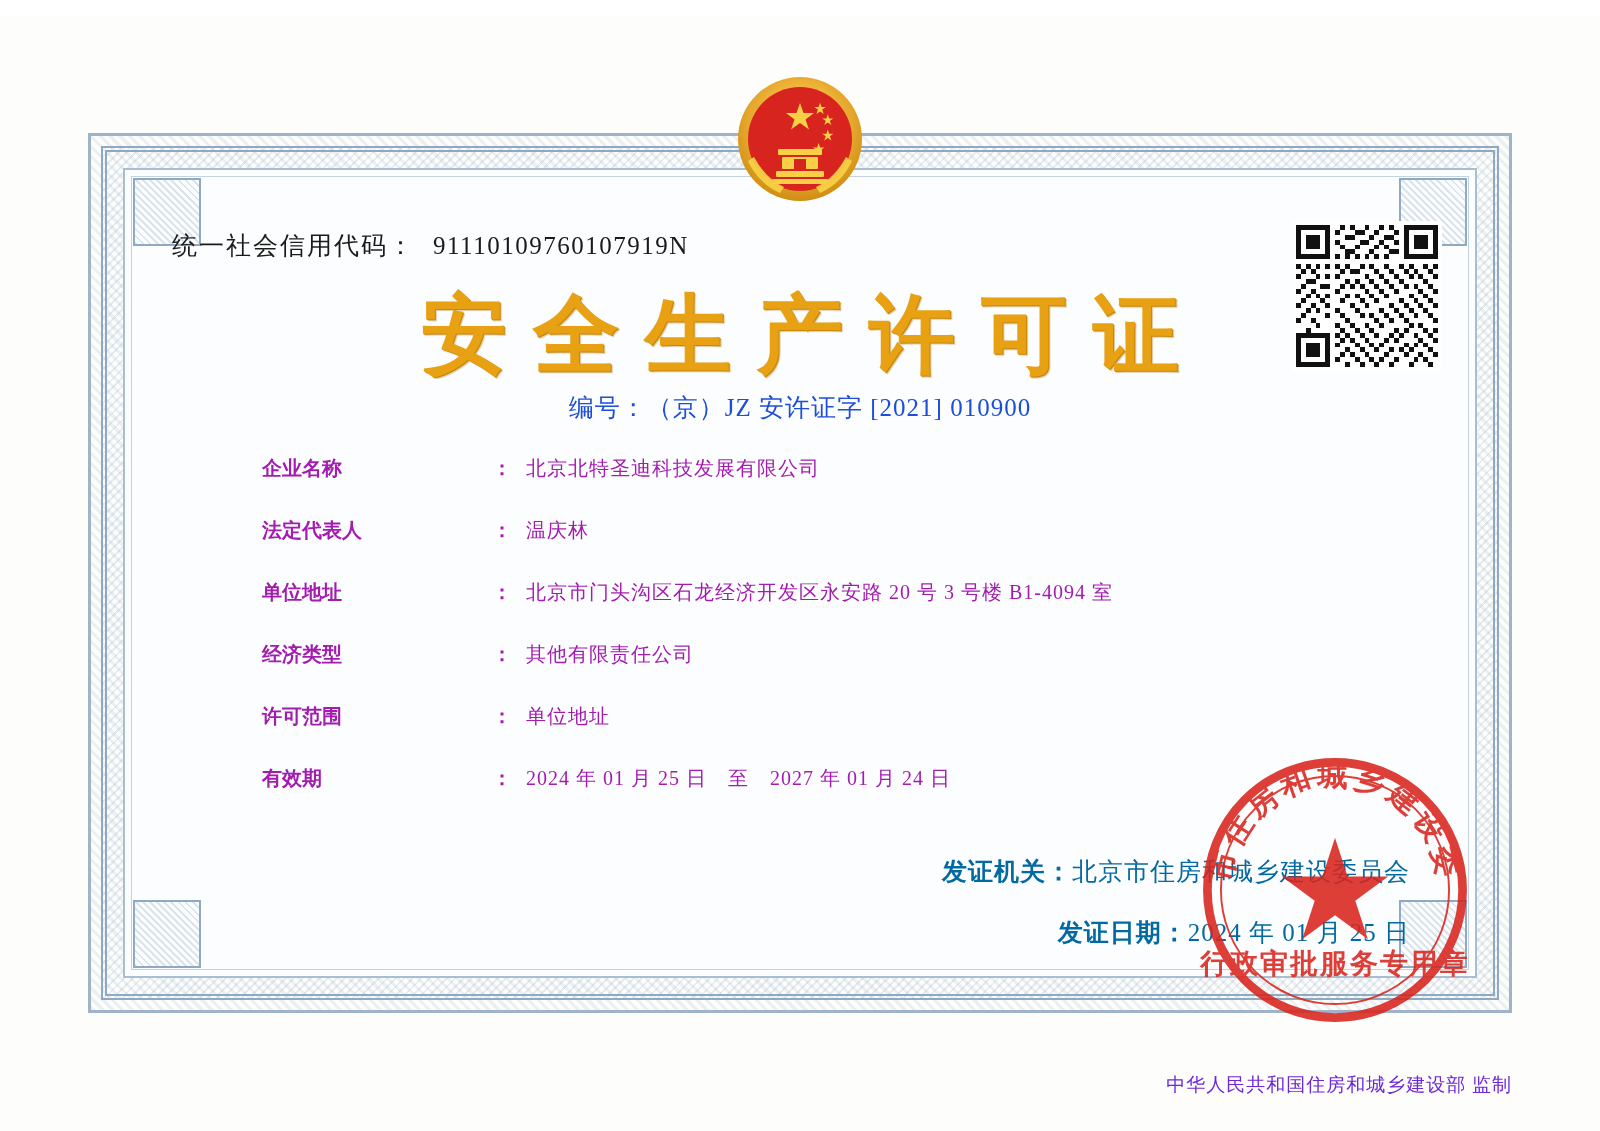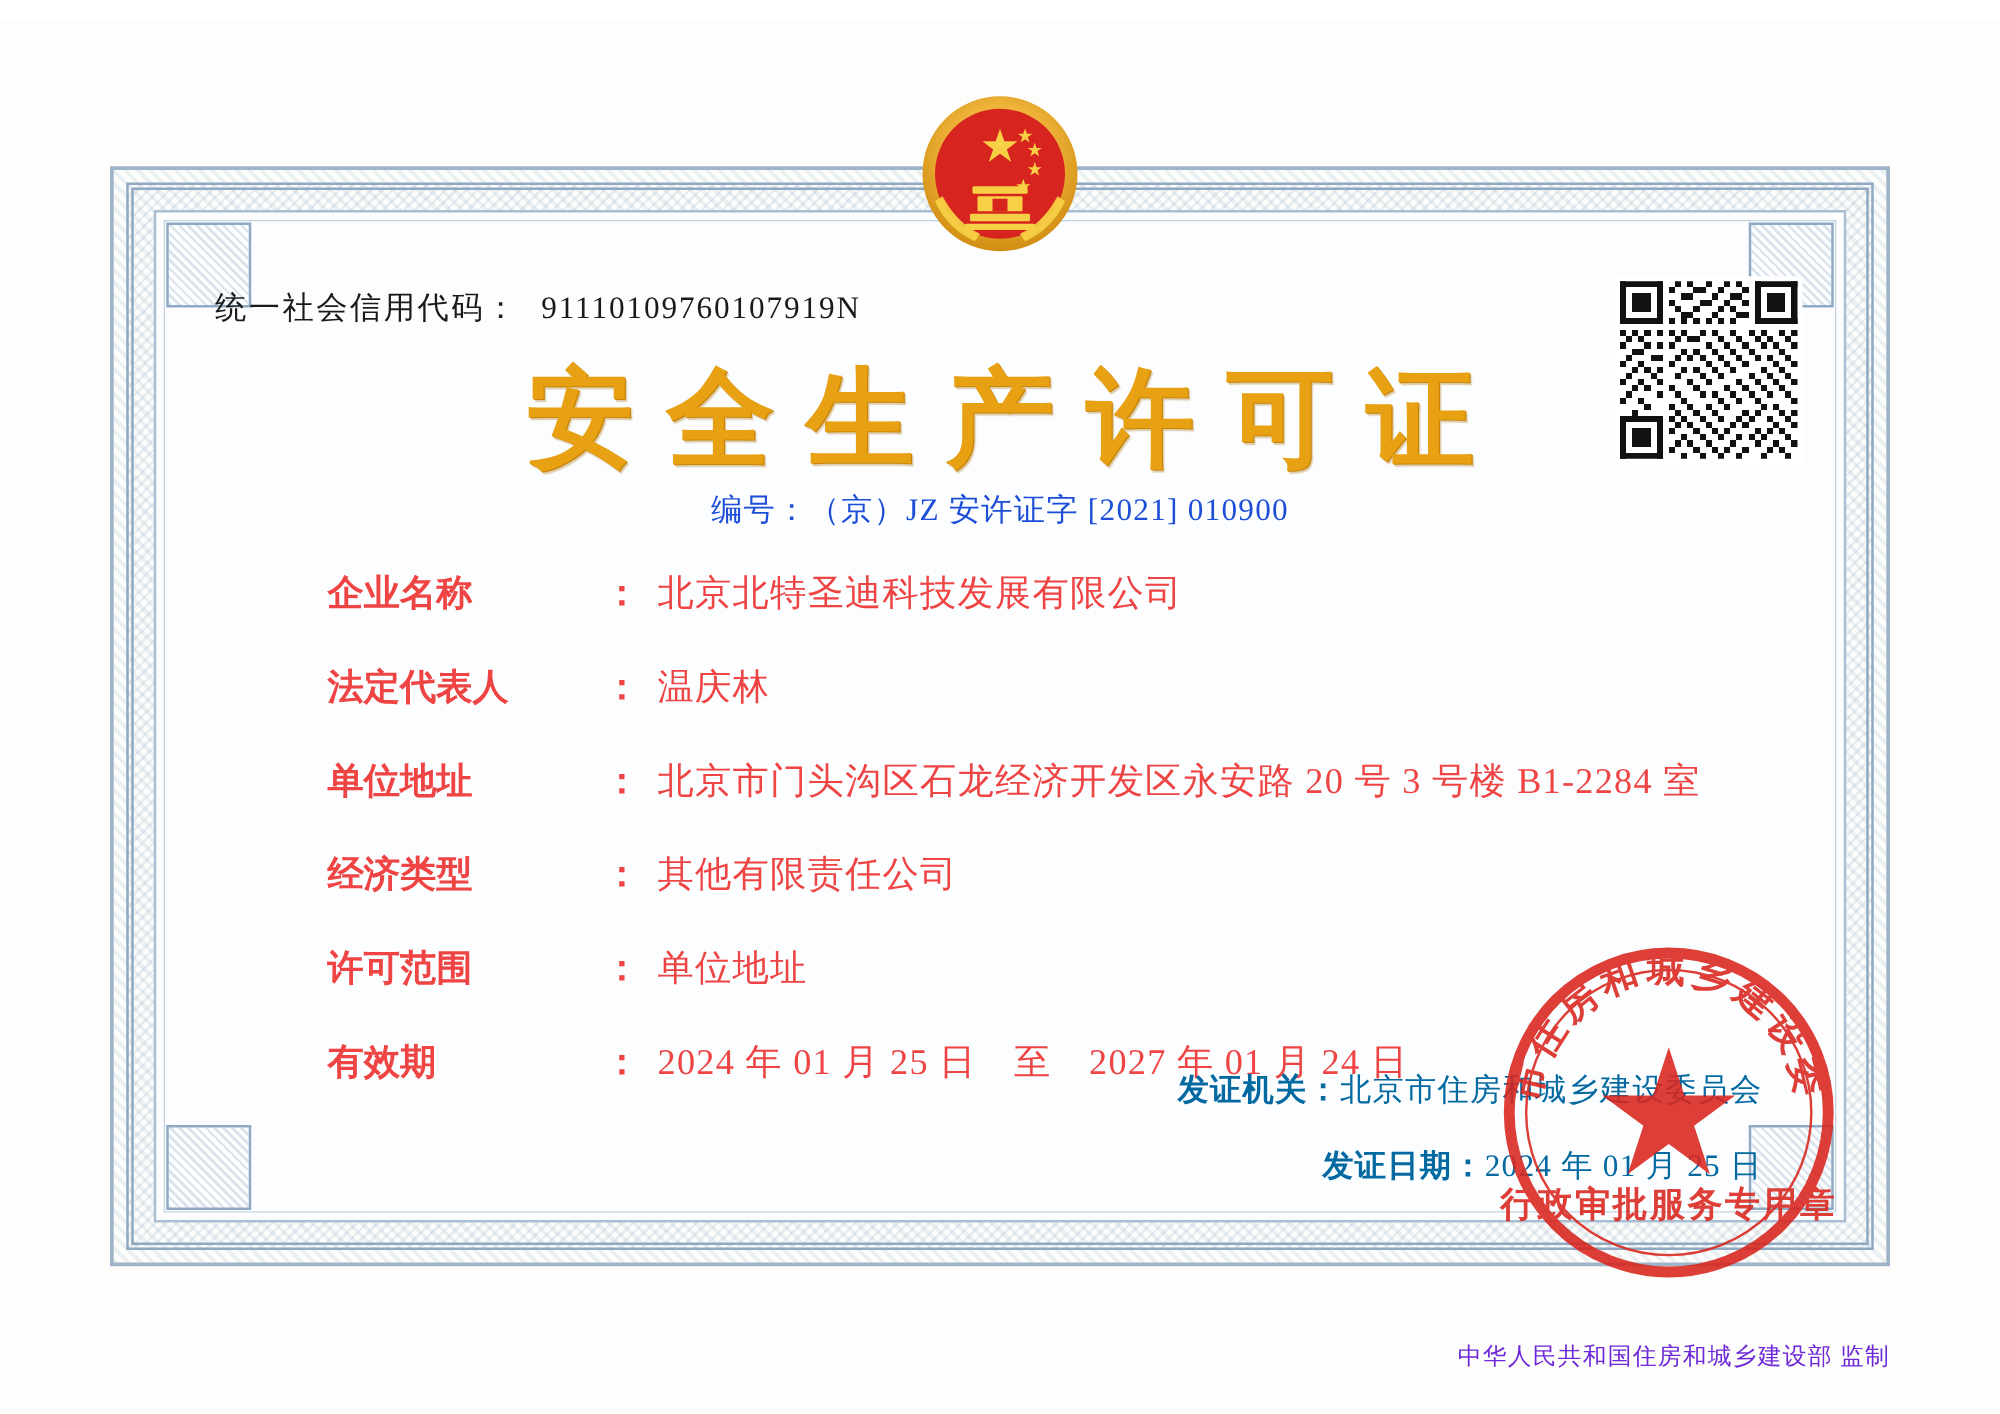--- a/index.html
+++ b/index.html
@@ -146,22 +146,22 @@
   .fields {
     position: absolute;
     left: 132px;
     top: 290px;
     width: 1100px;
   }
   .row {
     display: flex;
     align-items: flex-end;
     margin-bottom: 35px;
-    font-size: 29px;
-    color: #ef4444;
+    font-size: 20px;
+    color: #a21caf;
   }
   .row .label {
     width: 250px;
     flex: 0 0 250px;
     display: flex;
     justify-content: space-between;
     font-weight: bold;
     letter-spacing: 0;
   }
   .row .label .colon { font-weight: bold; }
@@ -519,21 +519,21 @@
             <span class="colon">：</span>
         </span>
         <span class="value">温庆林</span>
       </div>
 
       <div class="row">
         <span class="label">
           <span>单位地址</span>
             <span class="colon">：</span>
         </span>
-        <span class="value">北京市门头沟区石龙经济开发区永安路 20 号 3 号楼 B1-2284 室</span>
+        <span class="value">北京市门头沟区石龙经济开发区永安路 20 号 3 号楼 B1-4094 室</span>
       </div>
 
       <div class="row">
         <span class="label">
           <span>经济类型</span>
             <span class="colon">：</span>
         </span>
         <span class="value">其他有限责任公司</span>
       </div>
 

